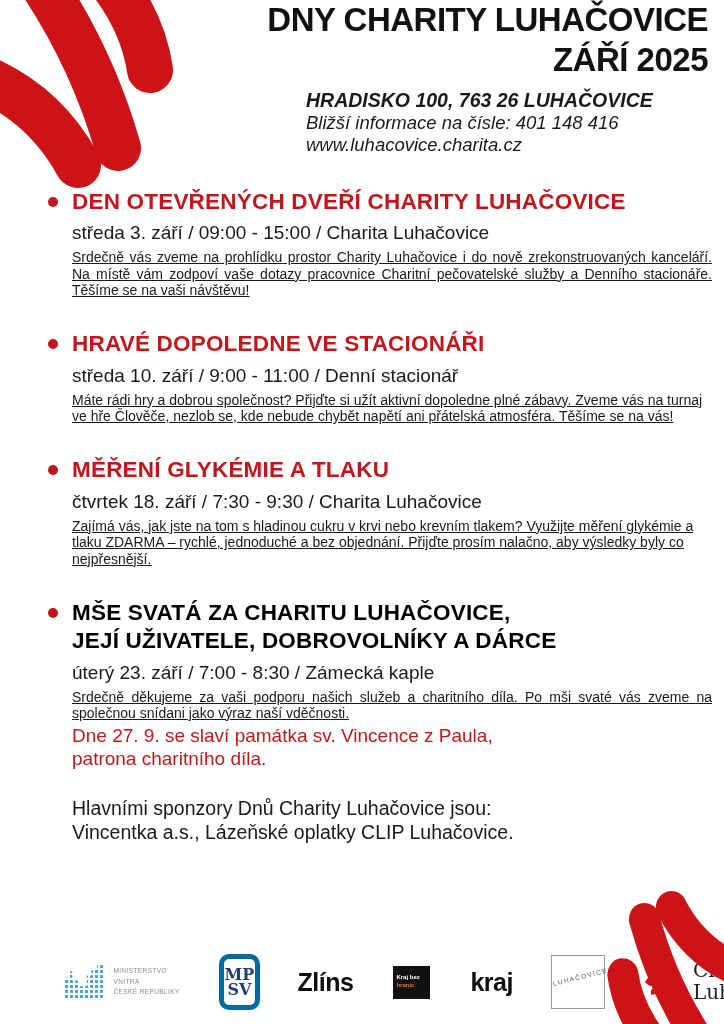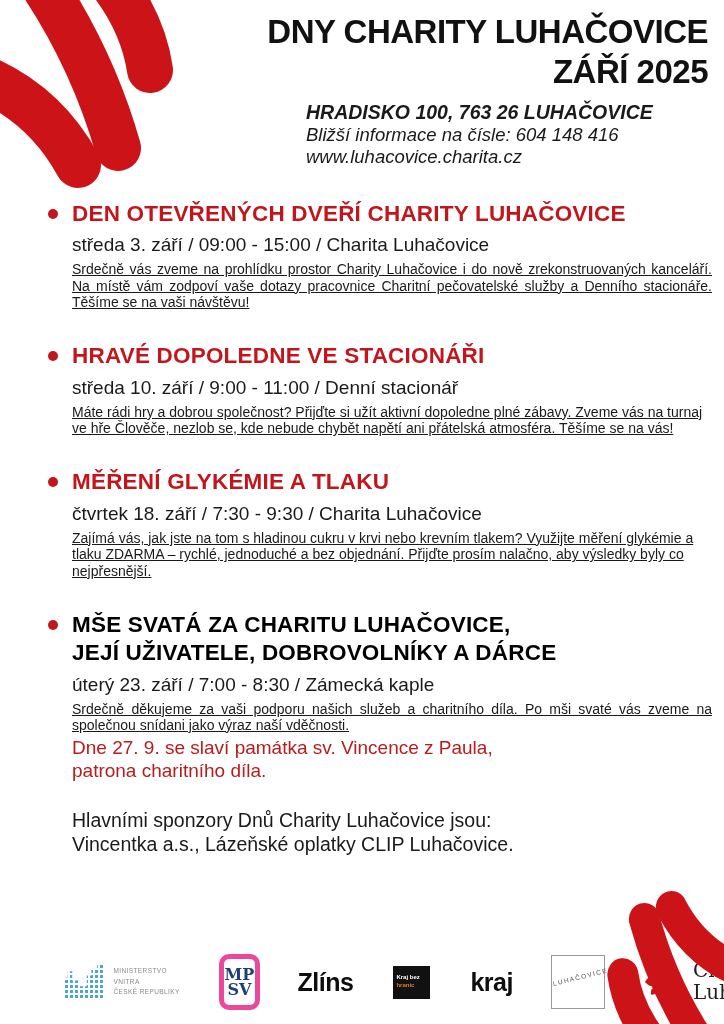--- a/index.html
+++ b/index.html
@@ -9,21 +9,21 @@
     font-family:"Liberation Sans",sans-serif;
     color:#1a1a1a;
     position:relative;
     overflow:hidden;
   }
   
   .deco-tl{position:absolute;top:0;left:0;width:175px;height:195px;pointer-events:none;}
   .deco-br{position:absolute;right:0;bottom:0;width:118px;height:138px;transform:rotate(180deg);pointer-events:none;}
   .deco-tl svg,.deco-br svg{display:block;width:100%;height:100%;}
   
-  .header{padding-top:12px;}
+  .header{}
   .title-block{
     text-align:right;
     margin:0 16px 0 172px;
     font-weight:bold;
     font-size:33px;
     line-height:1.2;
     letter-spacing:-0.5px;
     color:#111;
   }
   .address-block{margin:10px 16px 0 306px;line-height:1.18;font-style:italic;}
@@ -66,21 +66,21 @@
   .logo-mv{display:flex;align-items:center;gap:8px;}
   .mv-mark{
     width:50px;height:36px;
     background-image:radial-gradient(circle,#4aa9cb 1.5px,transparent 1.7px);
     background-size:5px 5px;
     clip-path:polygon(0% 100%,0% 38%,9% 38%,9% 20%,20% 20%,20% 46%,36% 46%,36% 62%,55% 62%,55% 32%,66% 32%,66% 12%,80% 12%,80% 0%,100% 0%,100% 100%);
   }
   .mv-text{font-size:6.5px;letter-spacing:0.4px;color:#8a8a8a;line-height:1.6;}
   .mpsv{
     width:36px;height:46px;
-    border:5px solid #ec4899;border-radius:10px;
+    border:5px solid #0369a1;border-radius:10px;
     display:flex;flex-direction:column;align-items:center;justify-content:center;
     font-family:"DejaVu Serif","Liberation Serif",serif;
     font-weight:bold;font-size:16px;line-height:0.95;color:#1e3f78;
     background:#fff;
   }
   .zlin{display:flex;align-items:center;font-weight:bold;font-size:25px;color:#0e0e0e;letter-spacing:-0.5px;gap:39px;}
   .zlin-badge{
     width:37px;height:33px;background:#111;
     display:flex;flex-direction:column;justify-content:center;
     padding-left:3px;margin:0 1px;box-sizing:border-box;
@@ -116,21 +116,21 @@
   </svg>
 </div>
 
 <div class="header">
   <div class="title-block">
     <div>DNY CHARITY LUHAČOVICE</div>
     <div>ZÁŘÍ 2025</div>
   </div>
   <div class="address-block">
     <div class="address-line">HRADISKO 100, 763 26 LUHAČOVICE</div>
-    <div class="info-line">Bližší informace na čísle: 604 148 416</div>
+    <div class="info-line">Bližší informace na čísle: 401 148 416</div>
     <div class="website-line">www.luhacovice.charita.cz</div>
   </div>
 </div>
 
 <div class="events">
 
   <div class="event">
     <span class="bullet" style="background:#c3161c"></span>
     <div class="event-content">
       <h2 class="event-title" style="color:#c3161c">DEN OTEVŘENÝCH DVEŘÍ CHARITY LUHAČOVICE</h2>

